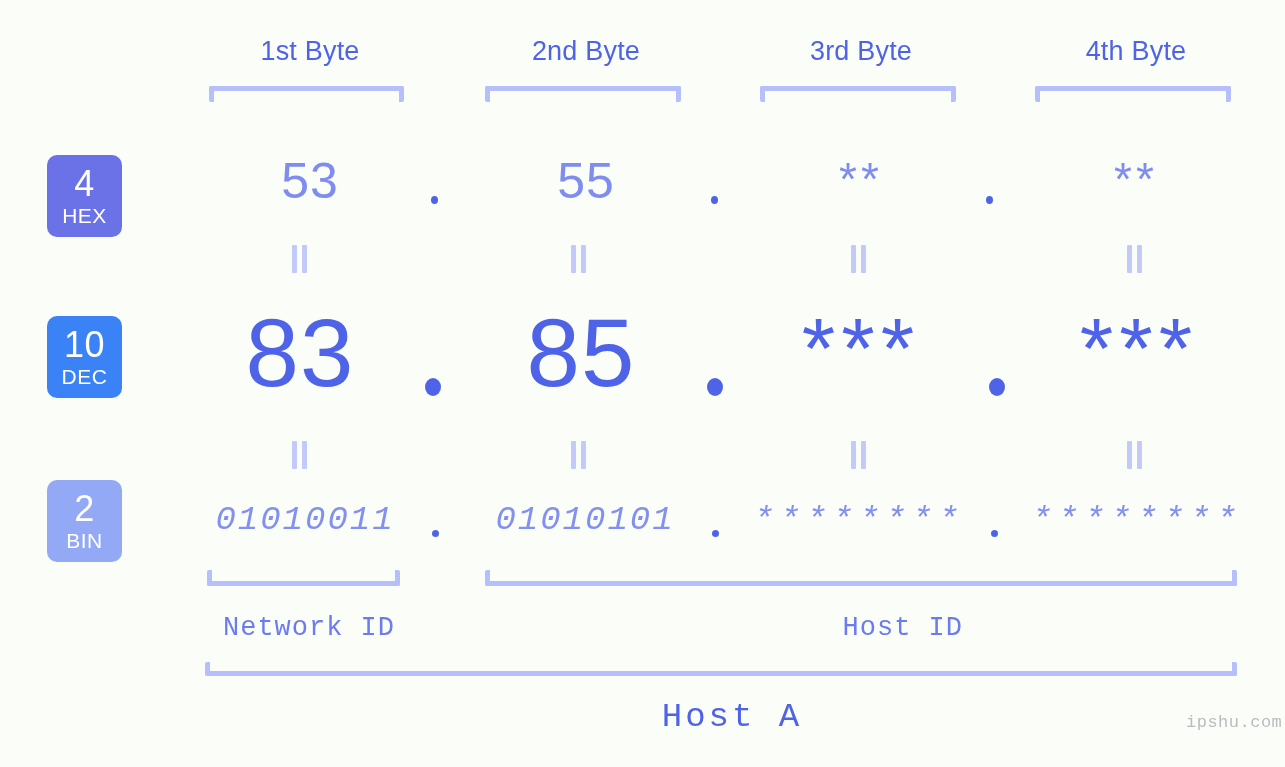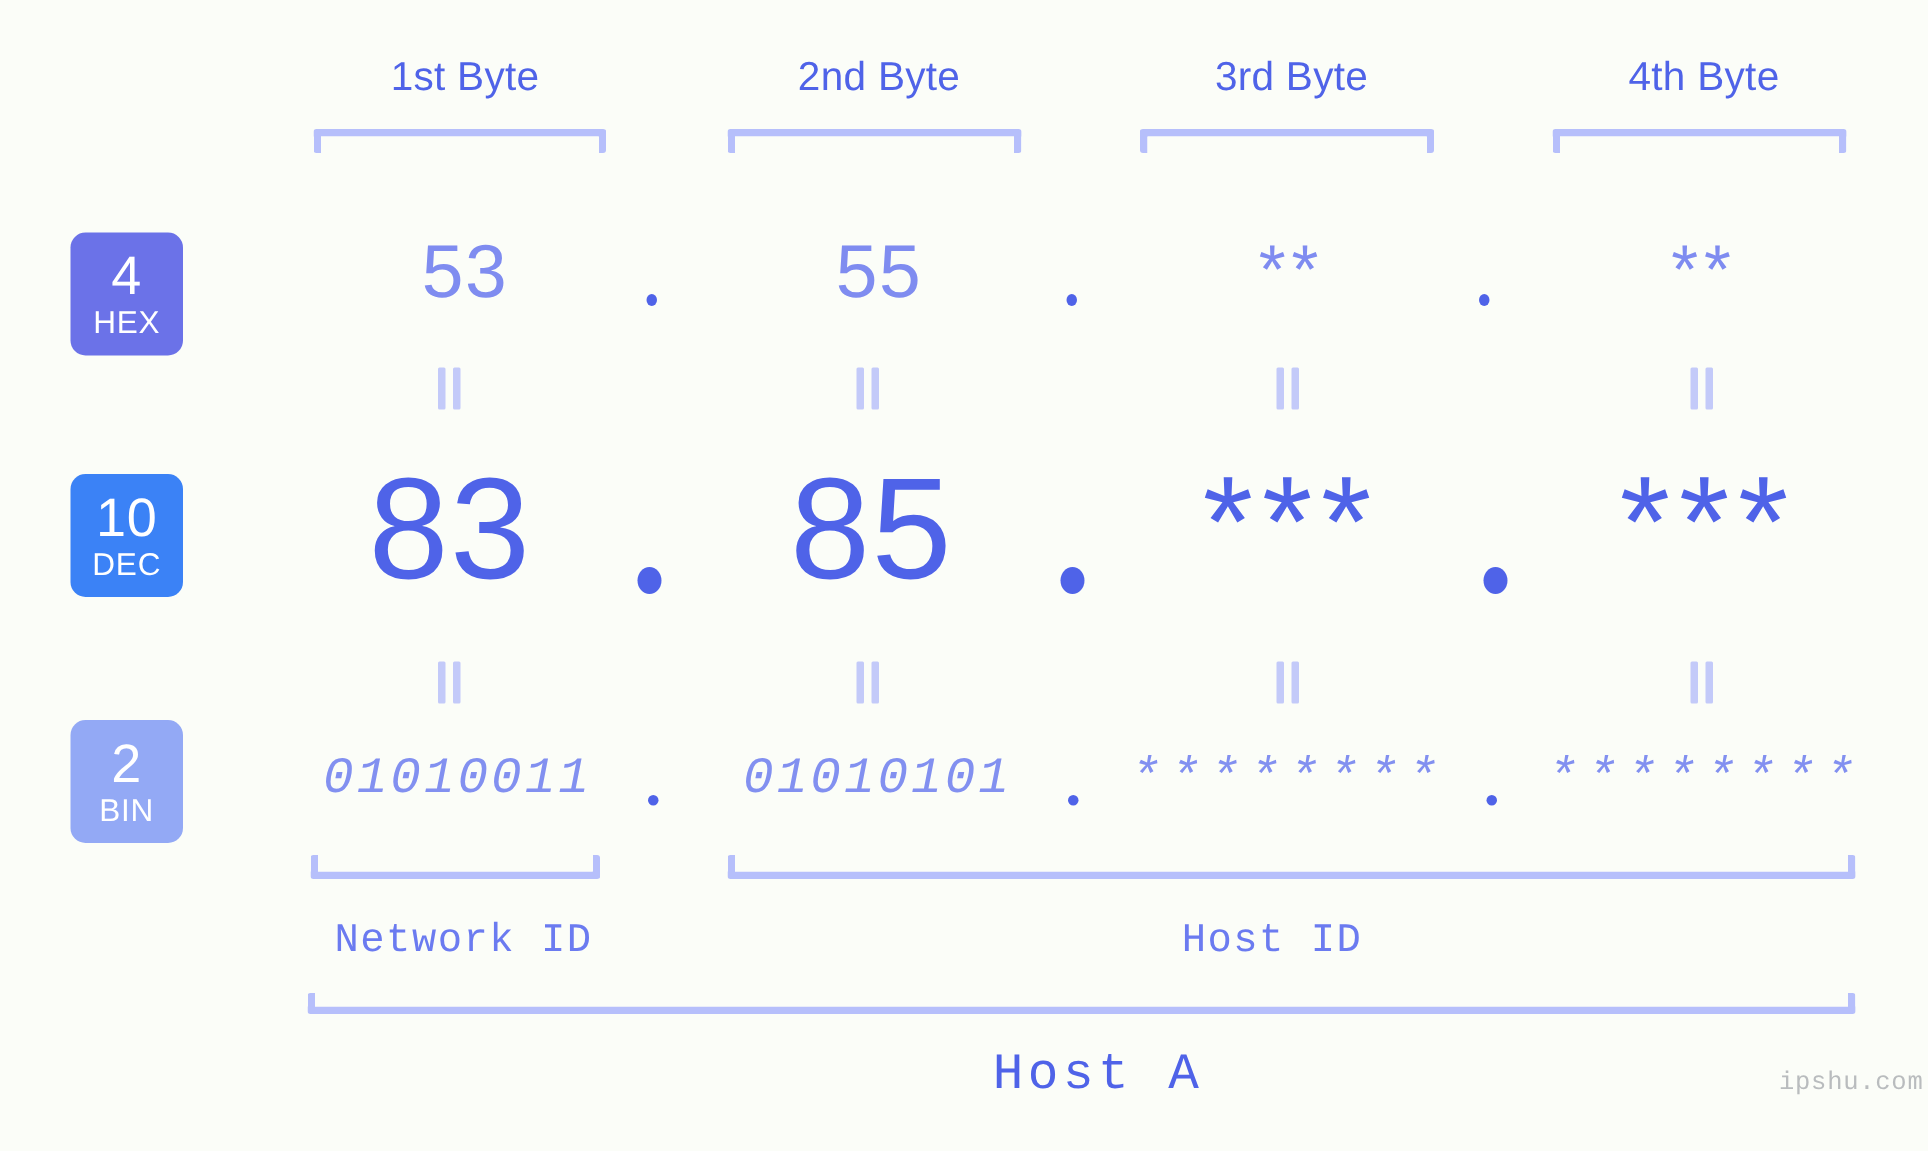--- a/index.html
+++ b/index.html
@@ -246,20 +246,20 @@
   <div class="cell bin-val" style="left:470px; top:503px; width:230px;">01010101</div>
   <div class="dot xs" style="left:712px; top:530px;"></div>
   <div class="cell bin-val mask" style="left:744px; top:503px; width:230px;">********</div>
   <div class="dot xs" style="left:991px; top:530px;"></div>
   <div class="cell bin-val mask" style="left:1022px; top:503px; width:230px;">********</div>
 
   <div class="bracket up" style="left:207px; top:570px; width:193px; height:16px;"></div>
   <div class="bracket up" style="left:485px; top:570px; width:752px; height:16px;"></div>
 
   <div class="id-label" style="left:194px; top:613px; width:230px;">Network ID</div>
-  <div class="id-label" style="left:733px; top:613px; width:230px;">Host ID</div>
+  <div class="id-label" style="left:733px; top:613px; width:230px;text-align:right;">Host ID</div>
 
   <div class="bracket up" style="left:205px; top:662px; width:1032px; height:14px;"></div>
   <div id="class-label" style="left:617px; top:698px; width:230px;">Host A</div>
 
   <div id="watermark" style="left:1186px; top:713px;">ipshu.com</div>
 
 </div>
 
 </body></html>

